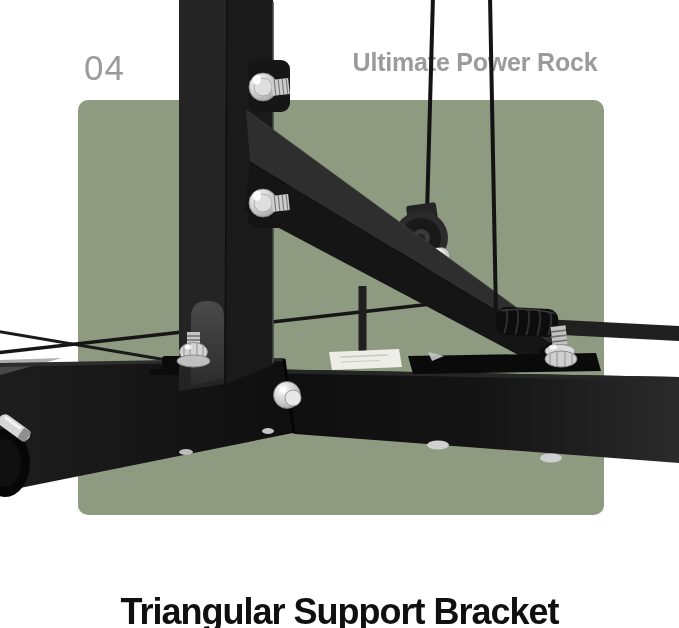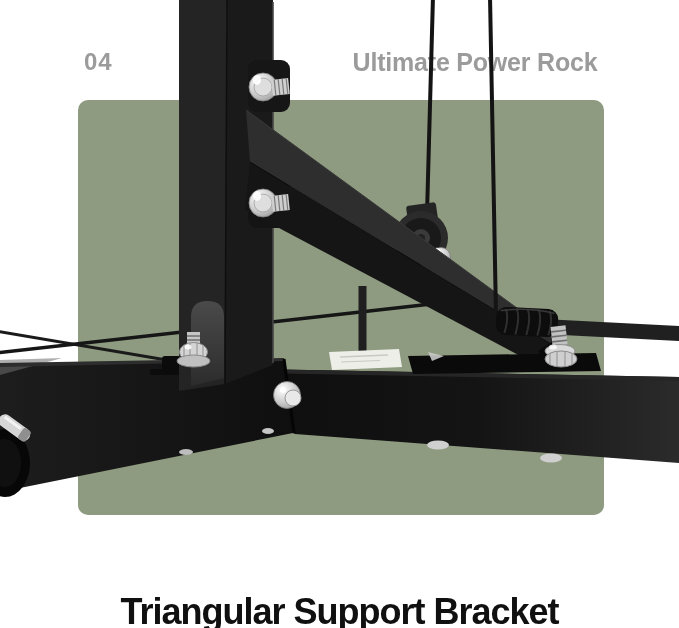--- a/index.html
+++ b/index.html
@@ -3,21 +3,21 @@
 <meta charset="utf-8">
 <style>
   html,body{margin:0;padding:0;background:#fff;}
   .stage{
     position:relative;width:679px;height:628px;overflow:hidden;
     background:var(--c-background,#fff);
     font-family:"Liberation Sans","DejaVu Sans",sans-serif;
   }
   .hdr-num{
     position:absolute;left:84px;top:48px;
-    font-size:24px;font-weight:bold;letter-spacing:1px;
+    font-size:35px;font-weight:normal;letter-spacing:1px;
     color:var(--c-header_text,#9b9b9b);z-index:1;
   }
   .hdr-brand{
     position:absolute;left:330px;top:48px;width:290px;text-align:center;
     font-size:25px;font-weight:bold;letter-spacing:-0.2px;
     color:var(--c-header_text,#9b9b9b);z-index:1;white-space:nowrap;
   }
   .caption{
     position:absolute;left:0;top:591px;width:679px;text-align:center;
     font-size:36px;font-weight:bold;letter-spacing:-1px;

